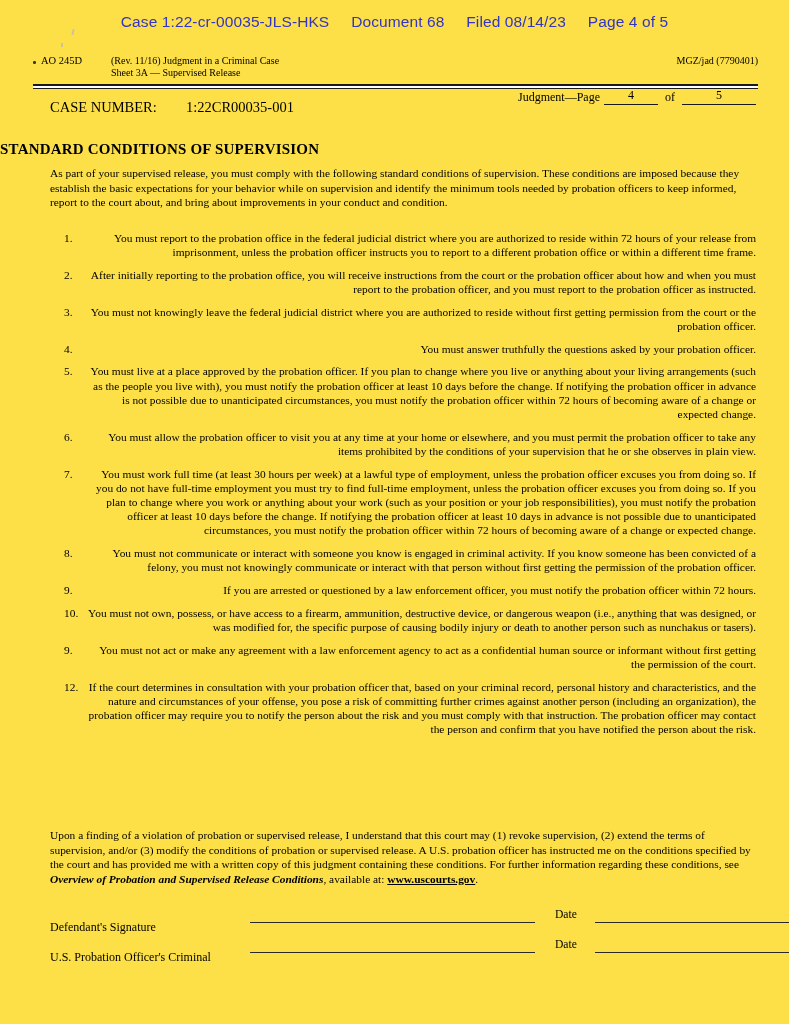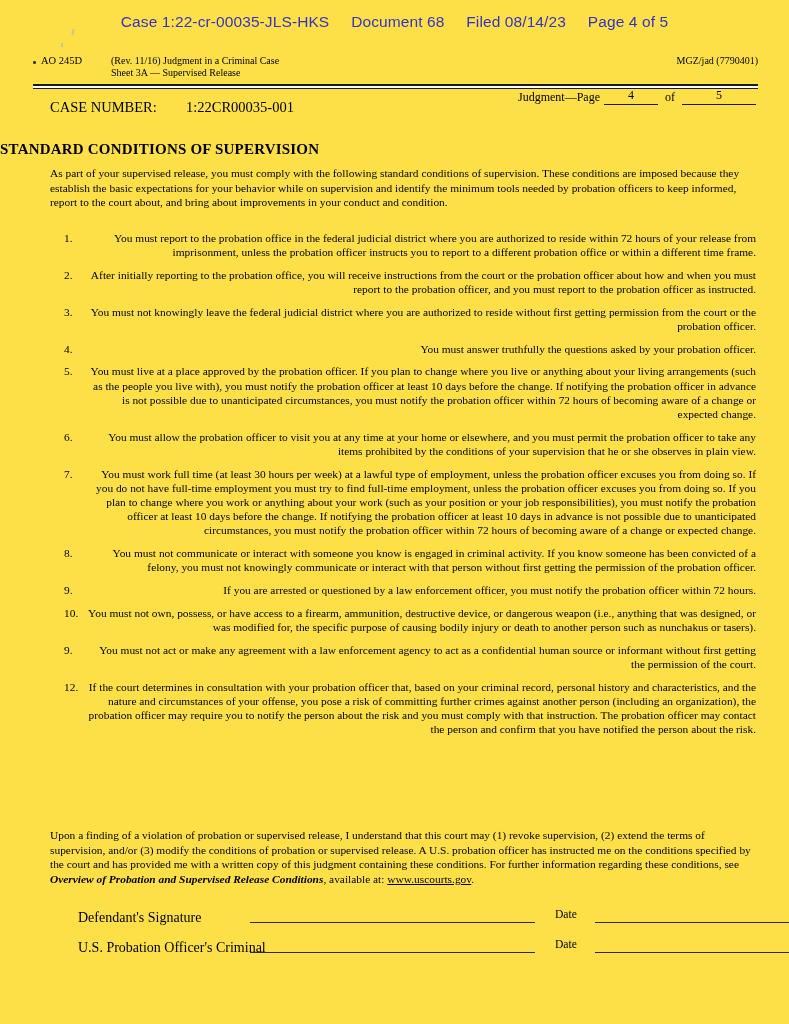--- a/index.html
+++ b/index.html
@@ -180,34 +180,33 @@
   }
   .po-para {
     position: absolute;
     top: 828px;
     left: 50px;
     width: 702px;
     font-size: 11.4px;
     line-height: 14.6px;
   }
   .po-para i { font-style: italic; font-weight: bold; }
-  .po-link { text-decoration: underline; }
+  .po-link { text-decoration: underline; font-weight: bold; }
 
   
   .sig-area { position: absolute; top: 905px; left: 50px; width: 706px; }
   .sig-row {
     position: relative;
     height: 30px;
   }
   .sig-label {
     position: absolute;
     left: 0;
-    top: 5px;
-    font-size: 14px;
-    margin-left: 28px;
+    top: 15px;
+    font-size: 12px;
   }
   .sig-line {
     position: absolute;
     left: 200px;
     top: 17px;
     width: 285px;
     border-bottom: 1px solid #2a2a2a;
   }
   .date-label {
     position: absolute;

